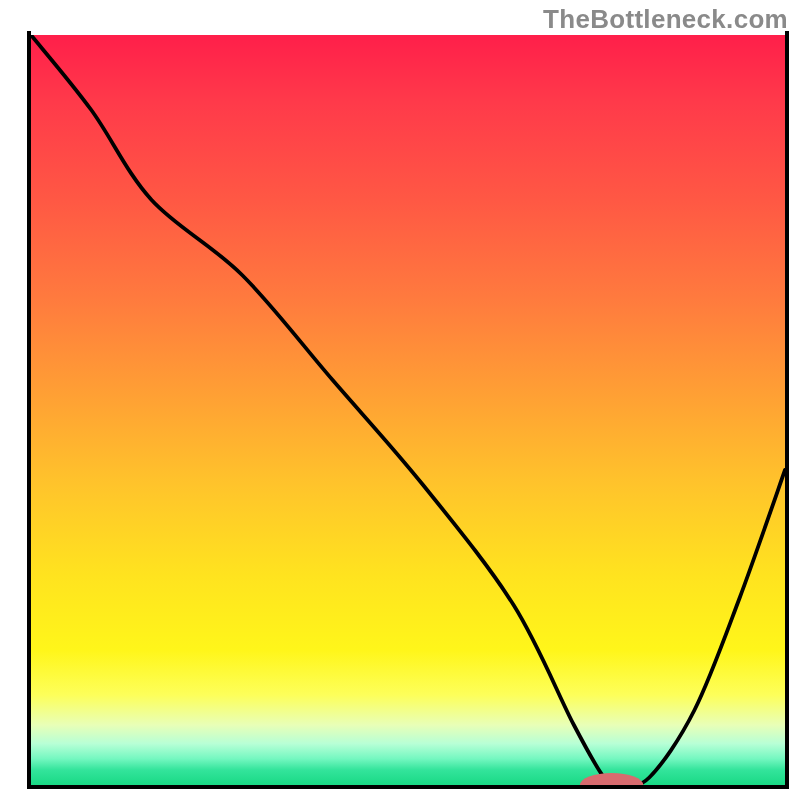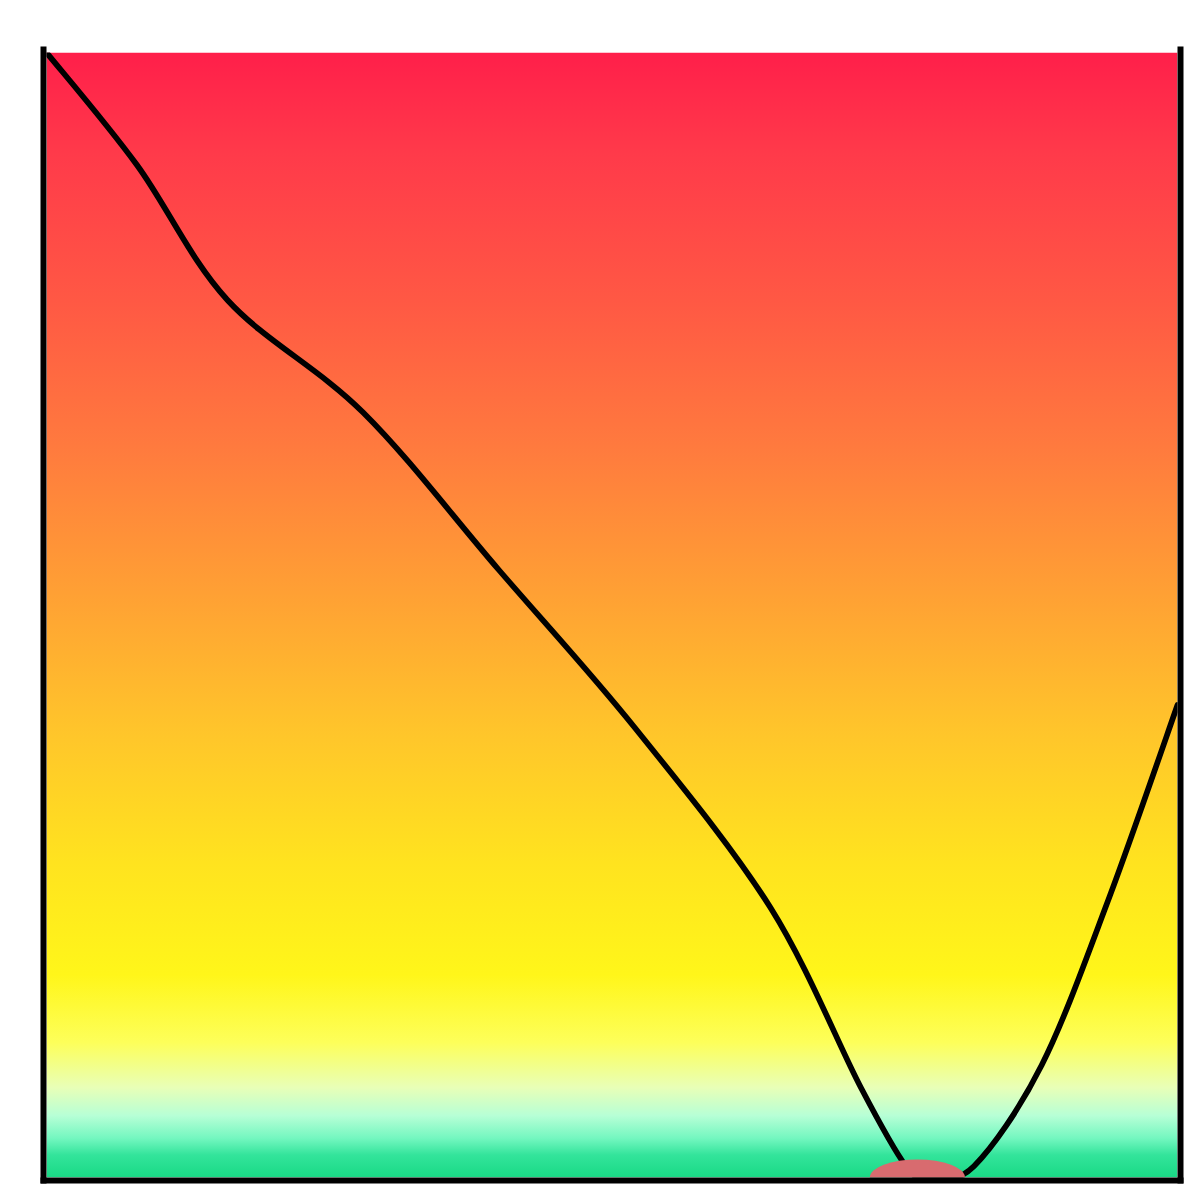--- a/index.html
+++ b/index.html
@@ -82,20 +82,21 @@
   .marker {
     fill: #d86b6f;
     stroke: none;
   }
 </style>
 </head>
 <body>
 
 <div class="chart-wrap">
 
+  <div class="watermark">TheBottleneck.com</div>
 
   <div class="plot-area">
     <div class="gradient-fill"></div>
 
     <svg class="curve" viewBox="0 0 754 750" preserveAspectRatio="none">
       <path class="curve-path" d="M 0.0 0.0 C 10.1 12.5, 40.2 47.5, 60.3 75.0 C 80.4 102.5, 95.5 137.5, 120.6 165.0 C 145.8 192.5, 181.0 210.0, 211.1 240.0 C 241.3 270.0, 271.4 310.0, 301.6 345.0 C 331.8 380.0, 361.9 412.5, 392.1 450.0 C 422.2 487.5, 457.4 530.0, 482.6 570.0 C 507.7 610.0, 527.8 661.3, 542.9 690.0 C 558.0 718.8, 565.5 732.5, 573.0 742.5 C 580.6 752.5, 580.6 750.0, 588.1 750.0 C 595.7 750.0, 605.7 755.0, 618.3 742.5 C 630.8 730.0, 648.4 705.0, 663.5 675.0 C 678.6 645.0, 693.7 602.5, 708.8 562.5 C 723.8 522.5, 746.5 456.3, 754.0 435.0"></path>
       <ellipse class="marker" cx="580.6" cy="750.0" rx="31.7" ry="12.0" fill="#d86b6f"></ellipse>
     </svg>
   </div>
 

